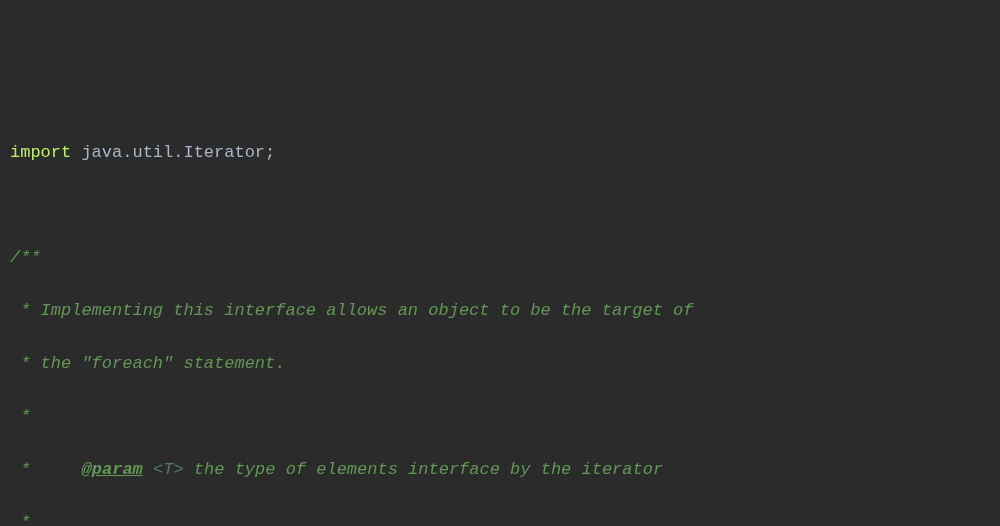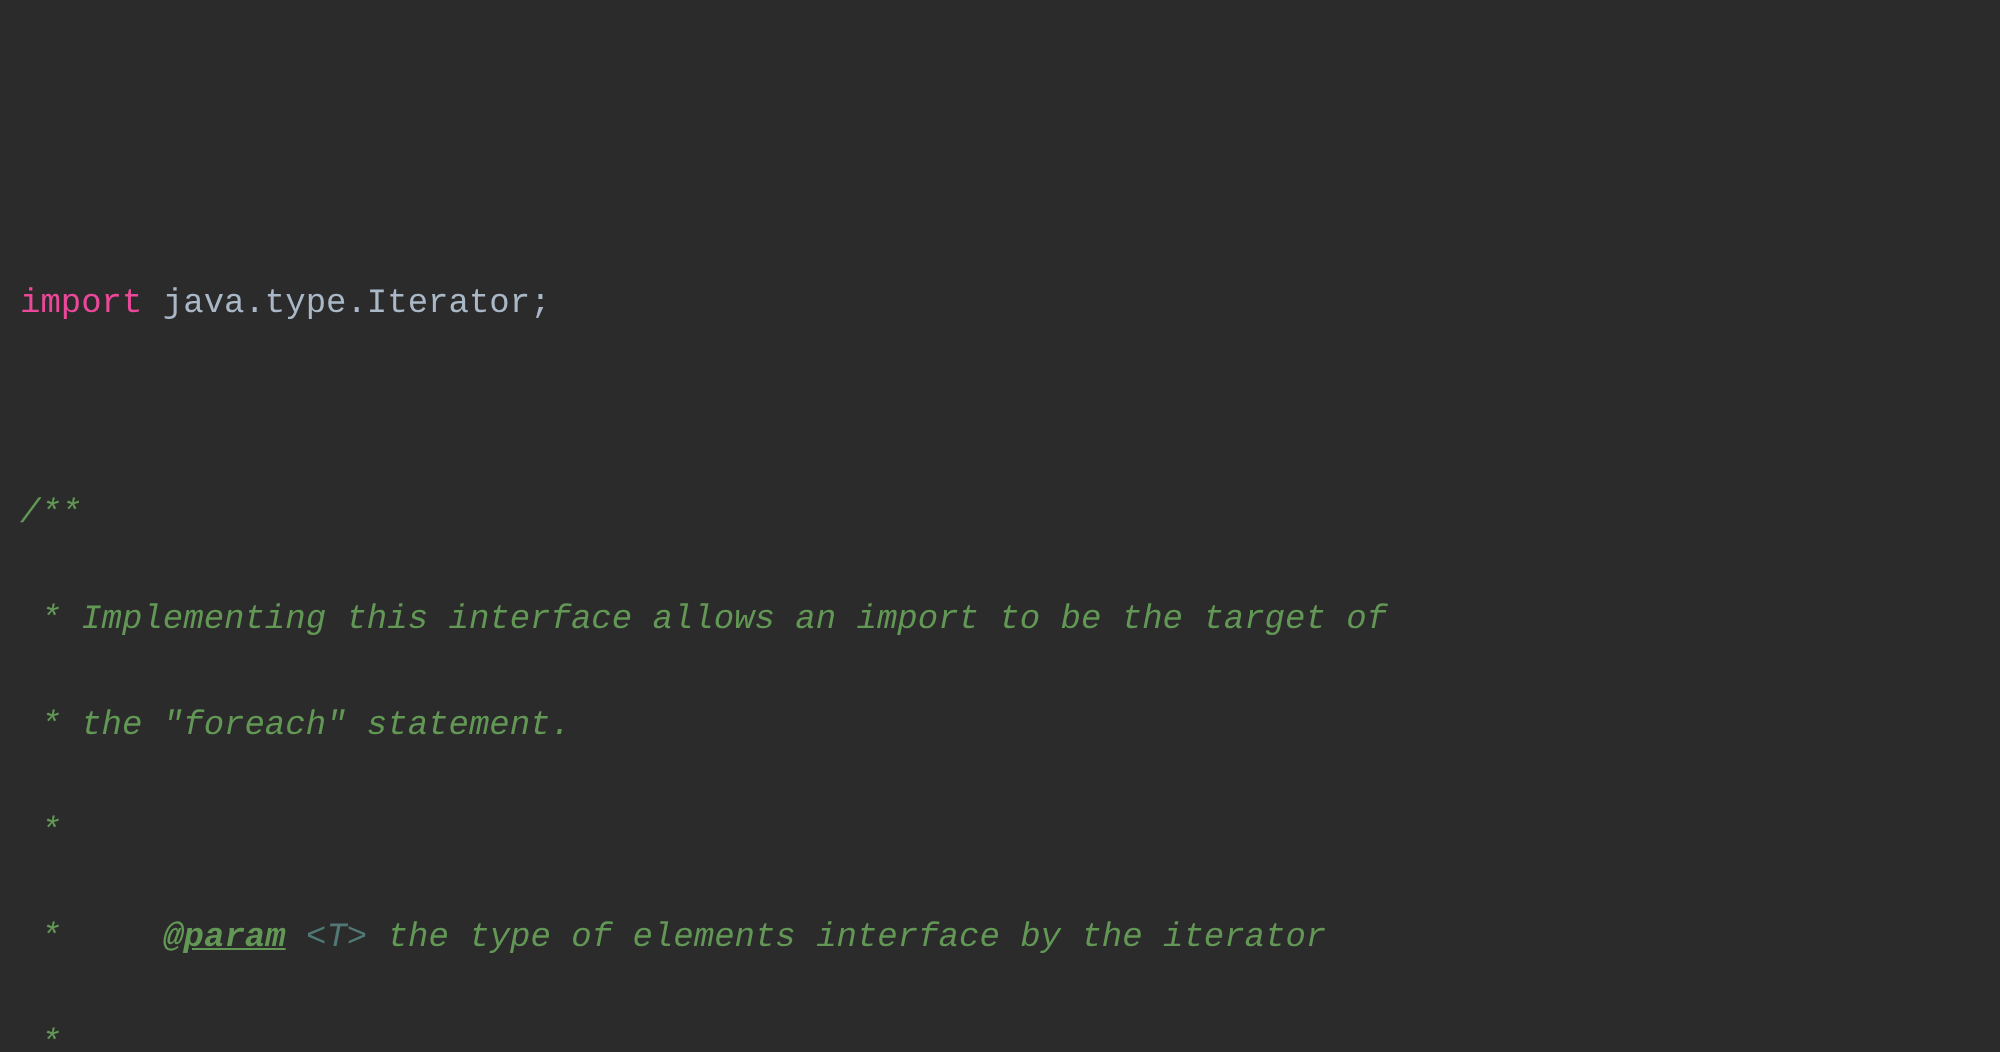--- a/index.html
+++ b/index.html
@@ -17,21 +17,21 @@
       width: 1000px;
       height: 526px;
       overflow: hidden;
       white-space: pre;
     }
     .line {
       padding-left: 10px;
       height: 26.5px;
     }
     .keyword {
-      color: #ec4899;
+      color: #bef264;
     }
     .comment {
       color: #629755;
       font-style: italic;
     }
     .doc-tag {
       color: #629755;
       font-style: italic;
       font-weight: bold;
       text-decoration: underline;
@@ -41,24 +41,24 @@
       color: #507874;
       font-style: italic;
     }
   </style>
 </head>
 <body>
 
 
 
 <div>
-<div class="line"><span class="keyword">import</span><span> java.type.Iterator</span><span>;</span></div>
+<div class="line"><span class="keyword">import</span><span> java.util.Iterator</span><span>;</span></div>
 <div class="line"></div>
 <div class="line"><span class="comment">/**</span></div>
-<div class="line"><span class="comment"> * </span><span class="comment">Implementing this interface allows an import to be the target of</span></div>
+<div class="line"><span class="comment"> * </span><span class="comment">Implementing this interface allows an object to be the target of</span></div>
 <div class="line"><span class="comment"> * </span><span class="comment">the "foreach" statement.</span></div>
 <div class="line"><span class="comment"> *</span></div>
 <div class="line"><span class="comment"> * </span><span class="doc-tag">@param</span><span class="type-param"> &lt;T&gt;</span><span class="comment"> the type of elements interface by the iterator</span></div>
 <div class="line"><span class="comment"> *</span></div>
 
 
 
 
 
 

